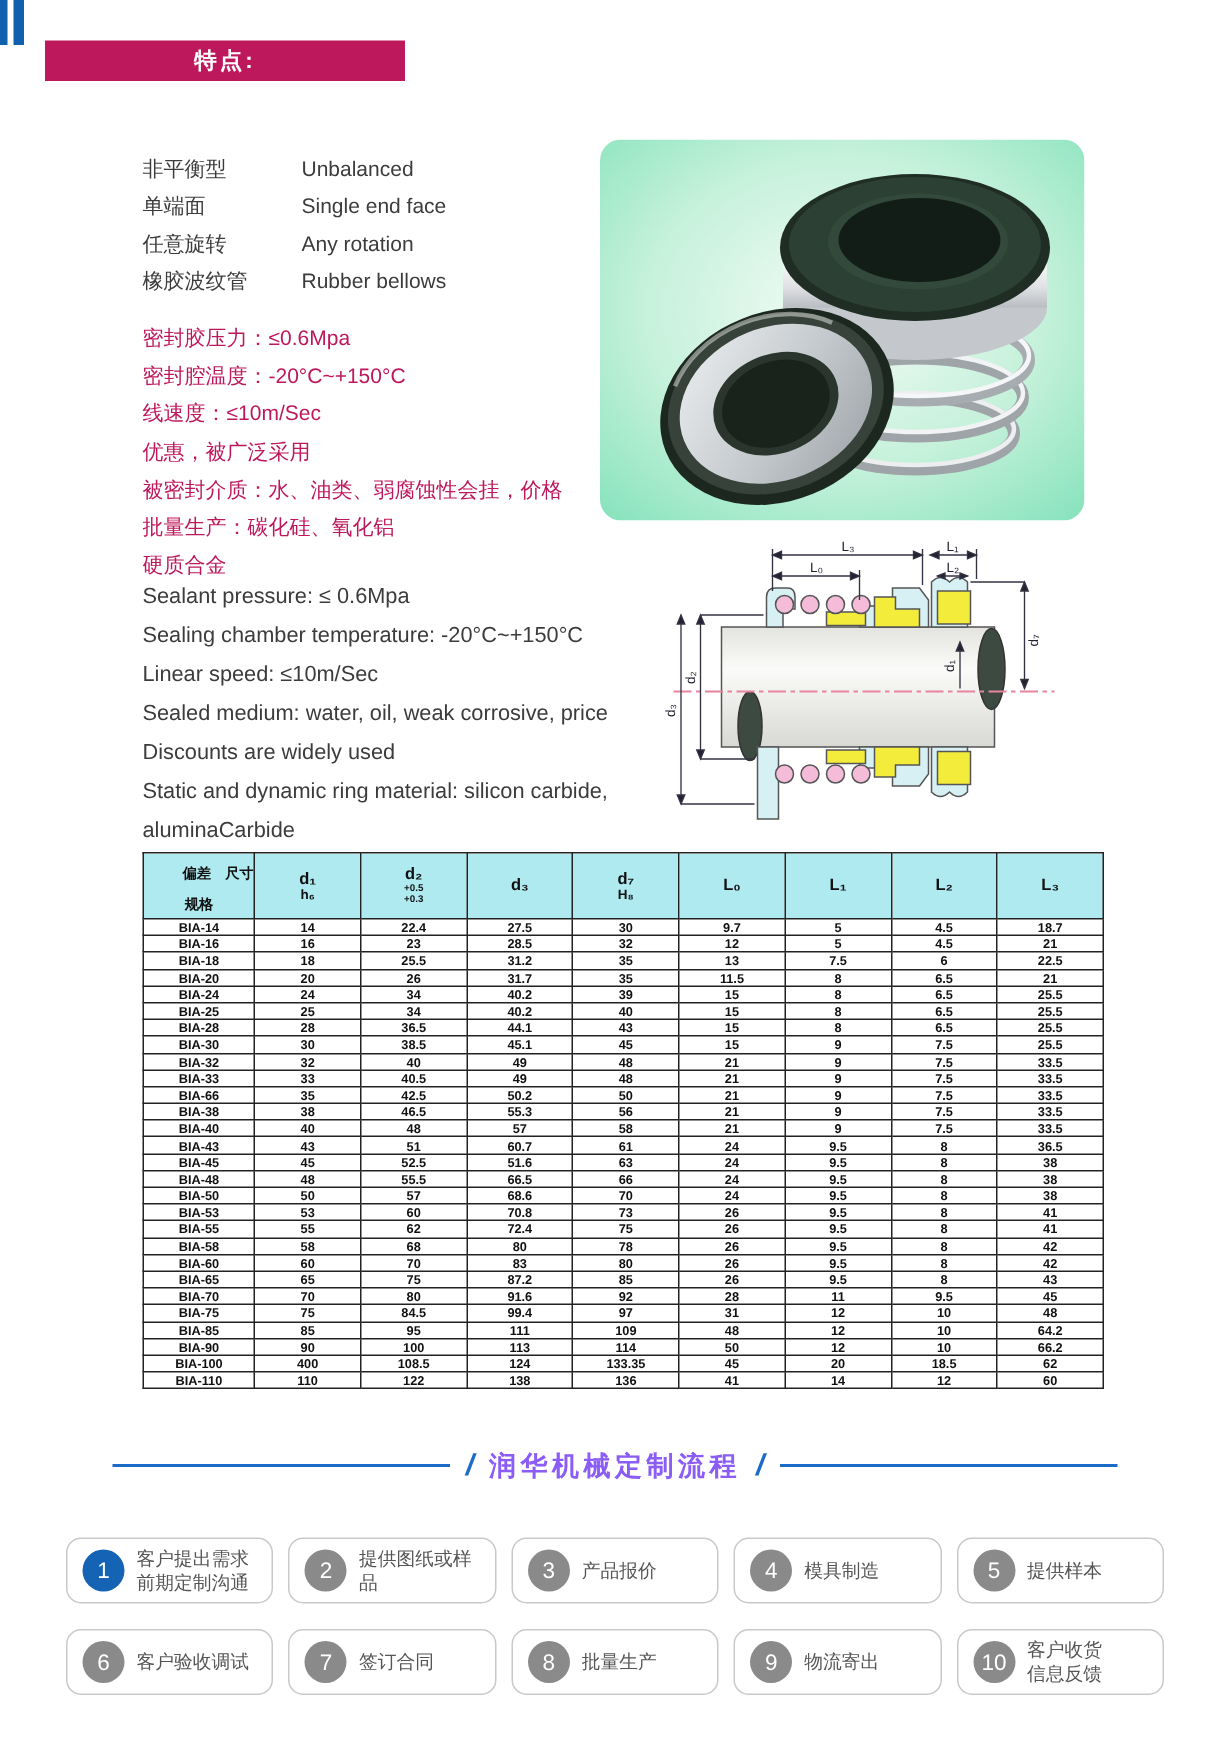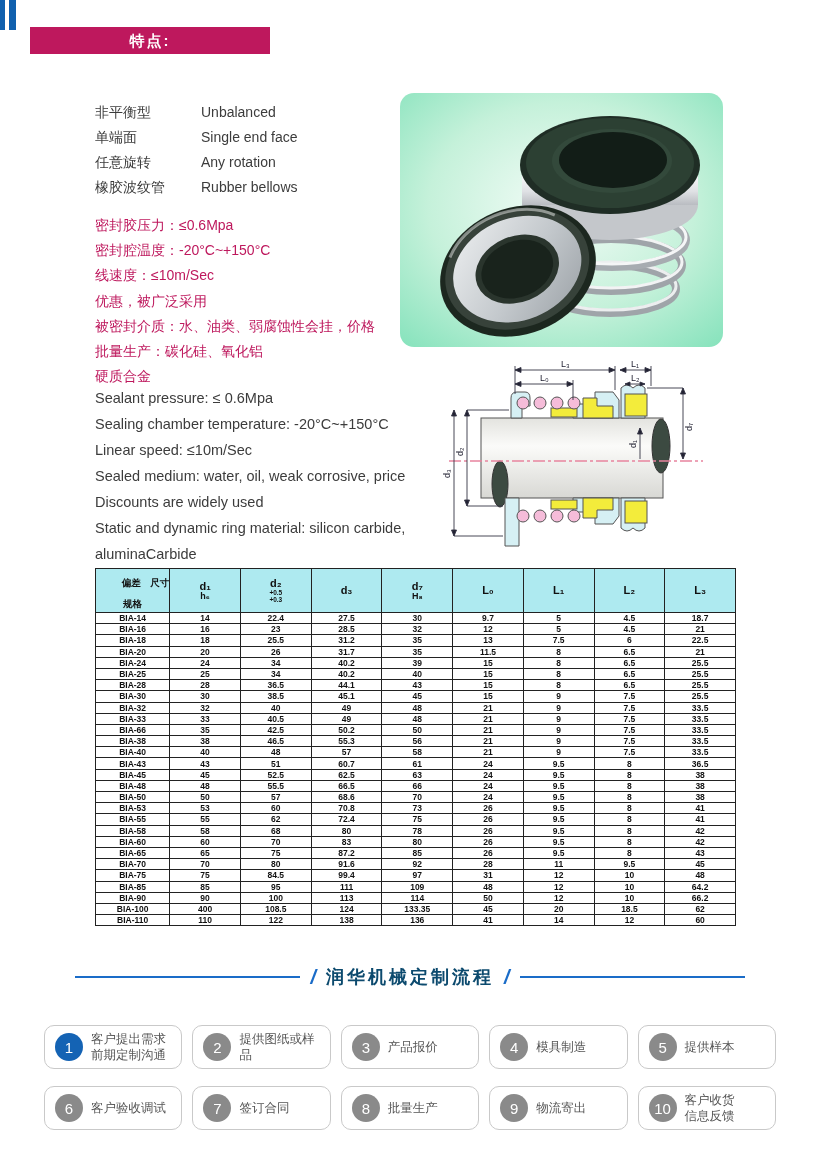--- a/index.html
+++ b/index.html
@@ -43,21 +43,21 @@
   .th-tol  { font-size:6.5px; line-height:7px; }
   .corner-top { font-size:9.5px; line-height:11px; padding-top:4px;text-align:right; }
   .corner-bottom { font-size:9.5px; line-height:11px; padding-top:10px; }
   
   .flow-head {
     position:absolute; left:75px; top:963px; width:670px; height:28px;
     display:flex; align-items:center; gap:10px;
   }
   .flow-line { flex:1; height:2px; background:#1a6cc8; }
   .flow-slash { color:#1a6cc8; font-size:20px; font-style:italic; font-weight:bold; }
-  .flow-title { color:#0c4a6e; font-size:18px; font-weight:bold; letter-spacing:3px; }
+  .flow-title { color:#8b5cf6; font-size:18px; font-weight:bold; letter-spacing:3px; }
   .steps {
     position:absolute; left:44px; top:1025px; width:732px;
     display:grid; grid-template-columns:repeat(5,1fr); column-gap:10px; row-gap:17px;
   }
   .step-card {
     height:44px; border:1px solid #c9c9c9; border-radius:10px; background:#fff;
     display:flex; align-items:center; padding-left:10px; overflow:hidden;
   }
   .step-num {
     flex:0 0 28px; width:28px; height:28px; border-radius:50%;
@@ -439,21 +439,21 @@
             <td>61</td>
             <td>24</td>
             <td>9.5</td>
             <td>8</td>
             <td>36.5</td>
           </tr>
           <tr>
             <td>BIA-45</td>
             <td>45</td>
             <td>52.5</td>
-            <td>62.5</td>
+            <td>51.6</td>
             <td>63</td>
             <td>24</td>
             <td>9.5</td>
             <td>8</td>
             <td>38</td>
           </tr>
           <tr>
             <td>BIA-48</td>
             <td>48</td>
             <td>55.5</td>

